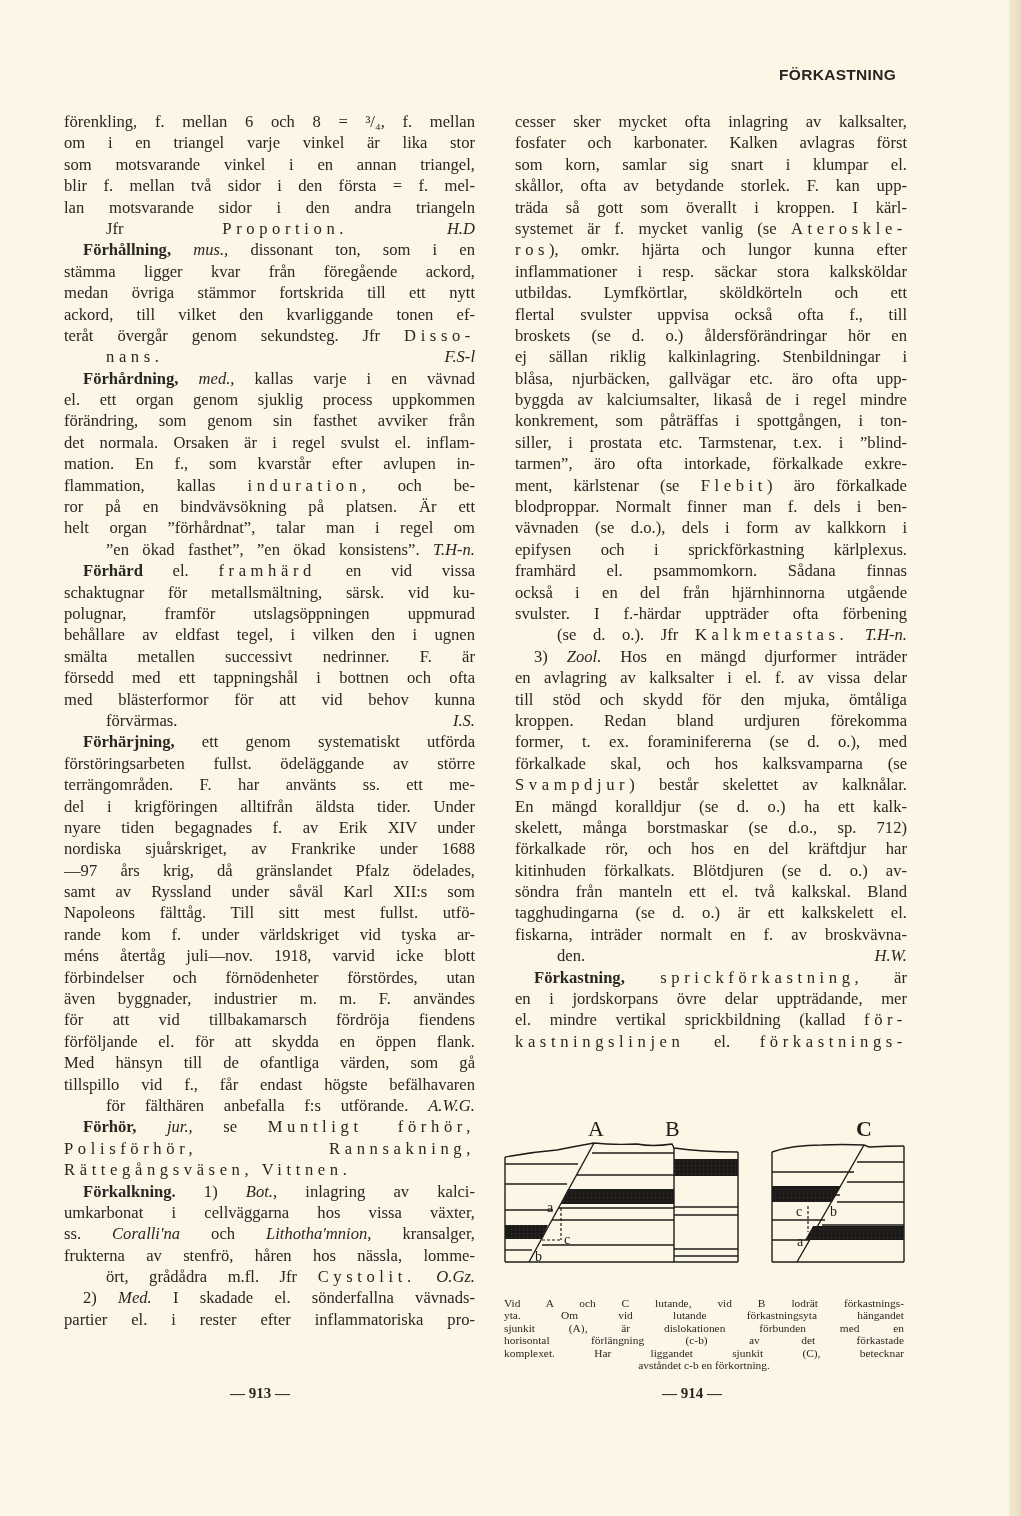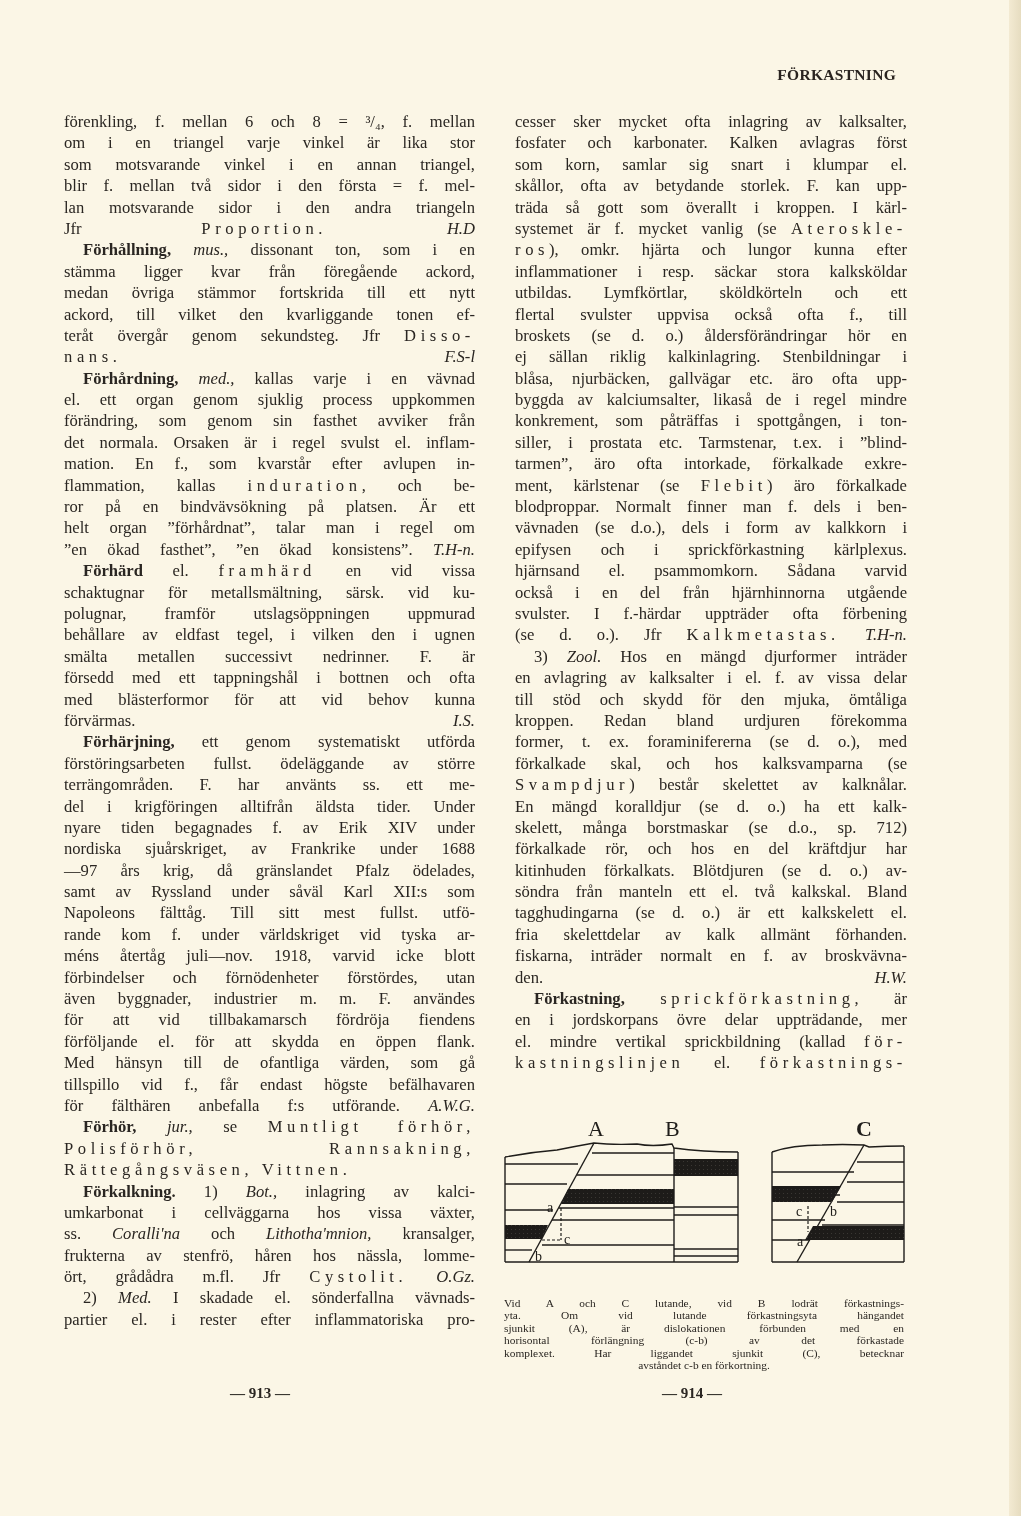--- a/index.html
+++ b/index.html
@@ -9,38 +9,38 @@
     position: relative; overflow: hidden;
     font-family: "DejaVu Serif", "Liberation Serif", serif;
     color: #2a2622;
   }
   .edge-right {
     position: absolute; top: 0; right: 0; width: 12px; height: 1516px;
     background: linear-gradient(to right, #f3ead2, #e6dcc0);
   }
   .running-head {
     position: absolute; top: 66px; left: 756px; width: 140px; text-align: right;
-    font-family: Liberation Serif, serif; font-weight: bold; font-size: 15.5px;
+    font-family: Liberation Sans, sans-serif; font-weight: bold; font-size: 15.5px;
     letter-spacing: 0.3px; color: #2a2420;
   }
   .col {
     position: absolute; top: 111px;
     font-family: "Liberation Serif", serif;
     font-size: 16.6px; line-height: 21.4px;
   }
   .col-left { left: 64px; width: 411px; }
   .col-right { left: 515px; width: 392px; }
   .ln {
     display: block; white-space: nowrap;
     text-align: justify; text-align-last: justify;
     height: 21.4px; overflow: visible;
   }
   .ln.last { text-align-last: left; }
   .ln.indent { padding-left: 19px; }
-  .ln.sig { text-align-last: justify; }
+  .ln.sig { text-align-last: justify; margin-left: 42px; }
   b { font-weight: bold; }
   i { font-style: italic; }
   .sp { letter-spacing: 4.6px; }
   .figure {
     position: absolute; left: 502px; top: 1112px; width: 405px; height: 160px;
   }
   .caption {
     position: absolute; left: 504px; top: 1297px; width: 400px;
     font-family: "DejaVu Serif", serif; font-size: 11.4px; line-height: 12.4px;
     color: #2a2622;
@@ -142,38 +142,37 @@
   <span class="ln">ej sällan riklig kalkinlagring. Stenbildningar i</span>
   <span class="ln">blåsa, njurbäcken, gallvägar etc. äro ofta upp-</span>
   <span class="ln">byggda av kalciumsalter, likaså de i regel mindre</span>
   <span class="ln">konkrement, som påträffas i spottgången, i ton-</span>
   <span class="ln">siller, i prostata etc. Tarmstenar, t.ex. i ”blind-</span>
   <span class="ln">tarmen”, äro ofta intorkade, förkalkade exkre-</span>
   <span class="ln"><span>ment, kärlstenar (se </span><span class="sp">Flebit</span><span>) äro förkalkade</span></span>
   <span class="ln">blodproppar. Normalt finner man f. dels i ben-</span>
   <span class="ln">vävnaden (se d.o.), dels i form av kalkkorn i</span>
   <span class="ln">epifysen och i sprickförkastning kärlplexus.</span>
-  <span class="ln">hjärnsand el. psammomkorn. Sådana varvid</span>
+  <span class="ln">framhärd el. psammomkorn. Sådana finnas</span>
   <span class="ln">också i en del från hjärnhinnorna utgående</span>
   <span class="ln">svulster. I f.-härdar uppträder ofta förbening</span>
   <span class="ln sig"><span>(se d. o.). Jfr </span><span class="sp">Kalkmetastas.</span> <i>T.H-n.</i></span>
   <span class="ln indent"><span>3) </span><i>Zool.</i><span> Hos en mängd djurformer inträder</span></span>
   <span class="ln">en avlagring av kalksalter i el. f. av vissa delar</span>
   <span class="ln">till stöd och skydd för den mjuka, ömtåliga</span>
   <span class="ln">kroppen. Redan bland urdjuren förekomma</span>
   <span class="ln">former, t. ex. foraminifererna (se d. o.), med</span>
   <span class="ln">förkalkade skal, och hos kalksvamparna (se</span>
   <span class="ln"><span class="sp">Svampdjur</span><span>) består skelettet av kalknålar.</span></span>
   <span class="ln">En mängd koralldjur (se d. o.) ha ett kalk-</span>
   <span class="ln">skelett, många borstmaskar (se d.o., sp. 712)</span>
   <span class="ln">förkalkade rör, och hos en del kräftdjur har</span>
   <span class="ln">kitinhuden förkalkats. Blötdjuren (se d. o.) av-</span>
   <span class="ln">söndra från manteln ett el. två kalkskal. Bland</span>
   <span class="ln">tagghudingarna (se d. o.) är ett kalkskelett el.</span>
-  <span class="ln">fria skelettdelar av kalk allmänt förhanden.</span>
   <span class="ln">fiskarna, inträder normalt en f. av broskvävna-</span>
   <span class="ln sig"><span>den.</span> <i>H.W.</i></span>
 
   <span class="ln indent"><b>Förkastning,</b><span class="sp"> sprickförkastning,</span><span> är</span></span>
   <span class="ln">en i jordskorpans övre delar uppträdande, mer</span>
   <span class="ln"><span>el. mindre vertikal sprickbildning (kallad </span><span class="sp">för-</span></span>
   <span class="ln"><span class="sp">kastningslinjen</span><span> el. </span><span class="sp">förkastnings-</span></span>
 </div>
 
 <div class="figure">

